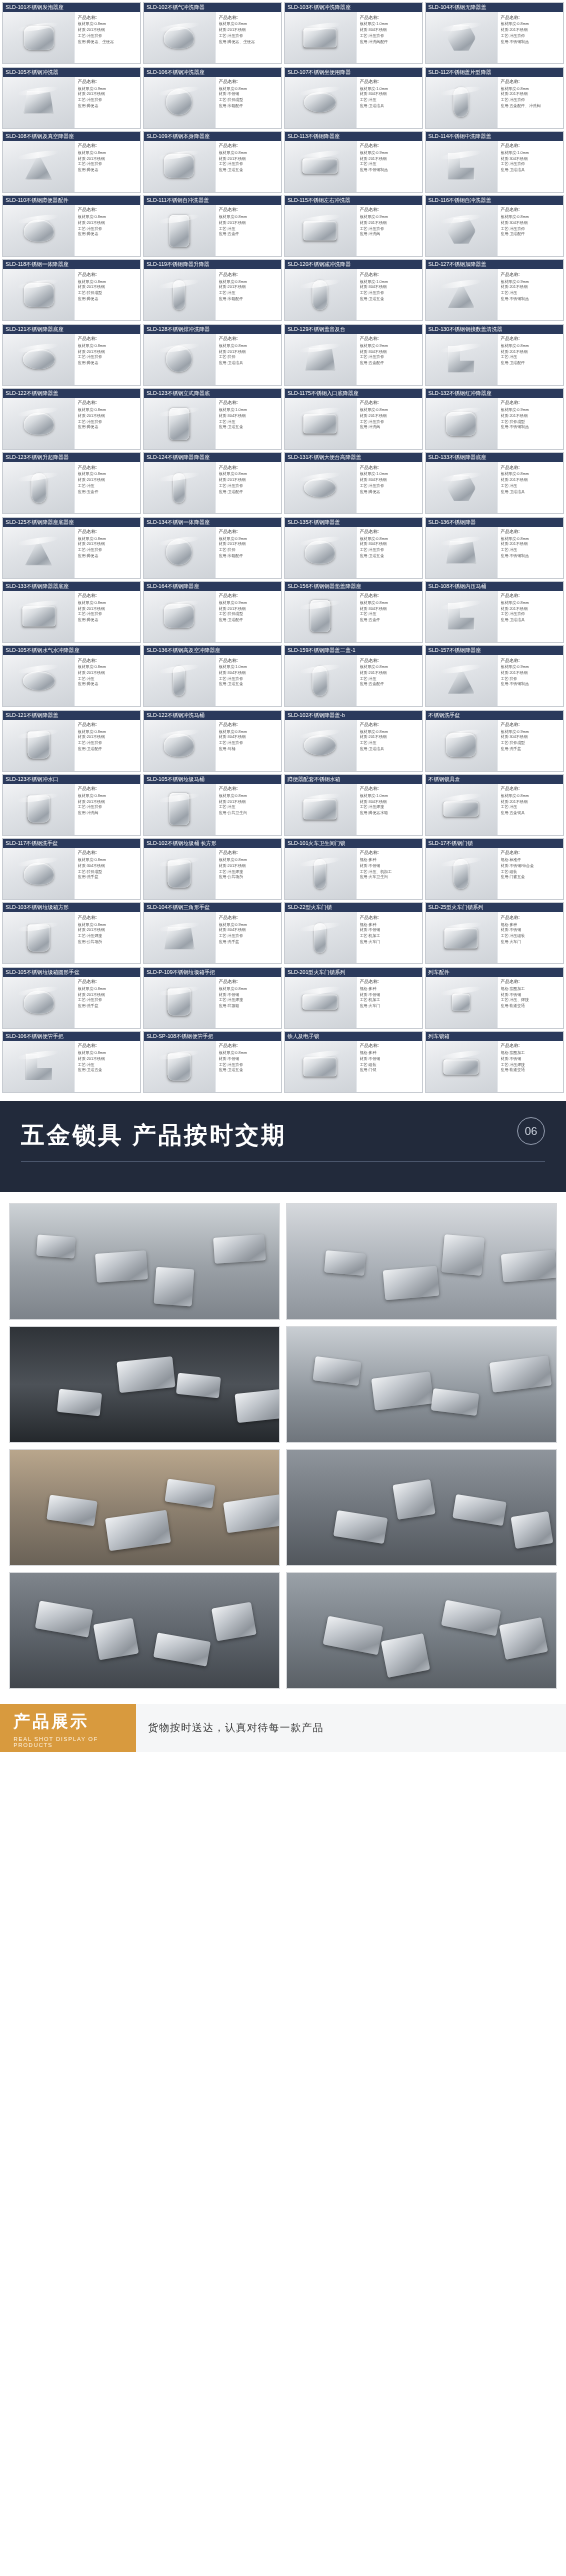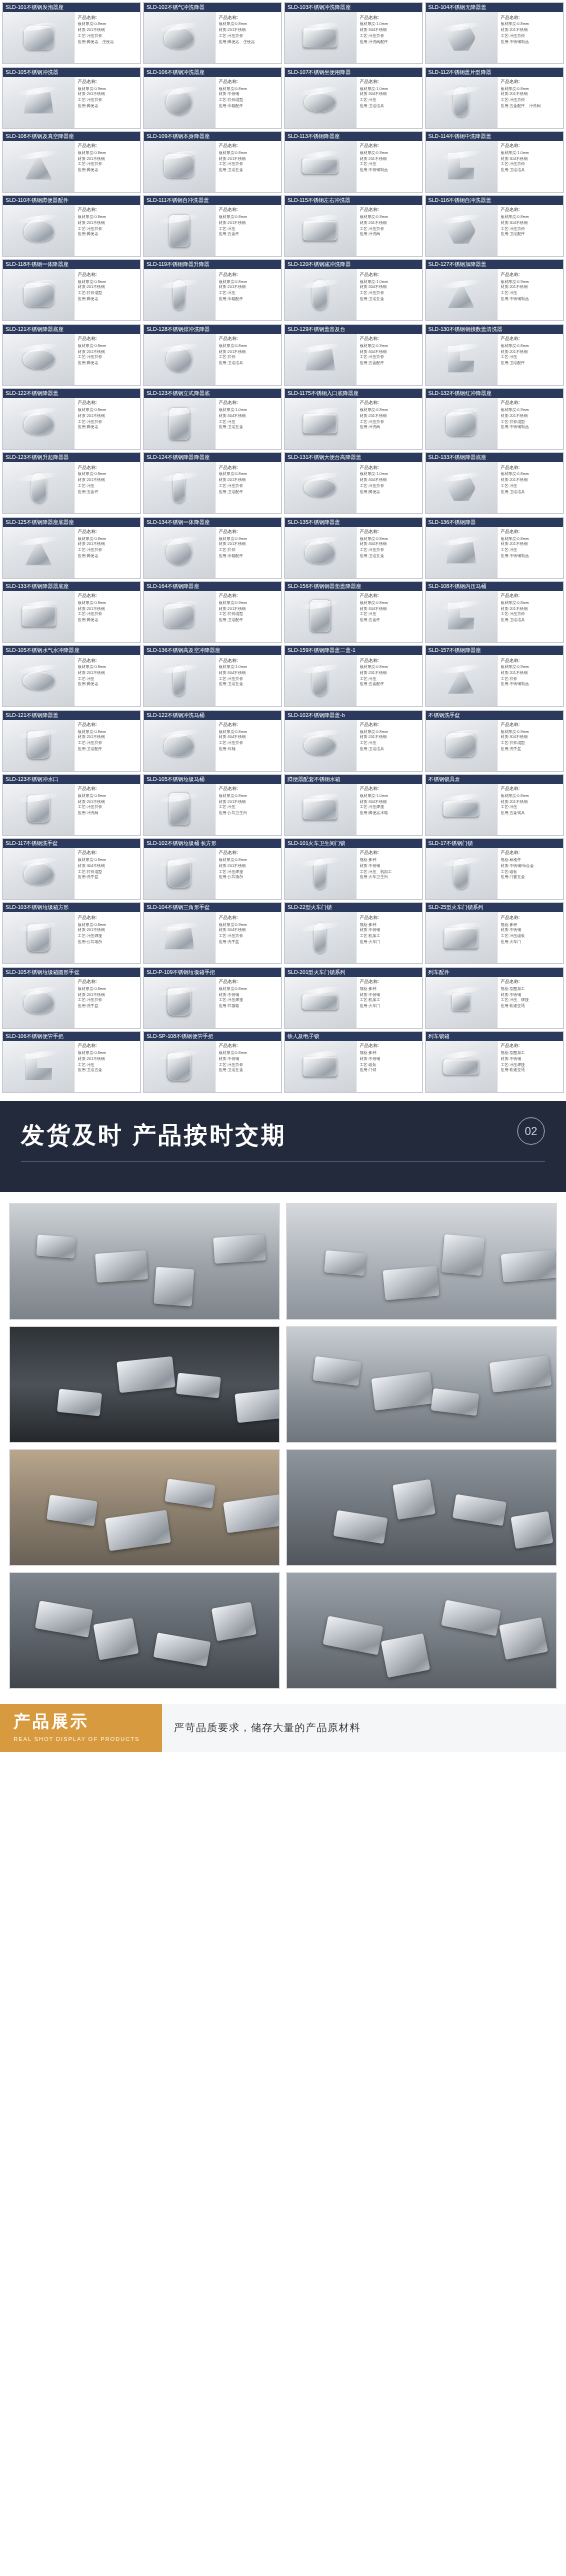--- a/index.html
+++ b/index.html
@@ -173,21 +173,21 @@
   .ribbon{
     display:flex;
     align-items:center;
     margin:7.5px 0 0 0;
     height:48px;
     background:#f5f6f7;
   }
   .ribbon .tag{
     background:#d89a3e;
     color:#fff;
-    width:162px;
+    width:136px;
     height:48px;
     box-sizing:border-box;
     padding:7.5px 0 0 13.6px;
   }
   .ribbon .tag .big{font-size:16.6px;font-weight:bold;letter-spacing:2.3px;}
   .ribbon .tag .small{font-size:5.7px;letter-spacing:0.9px;margin-top:3px;color:#fdf0dc;}
   .ribbon .txt{
     flex:1;
     padding-left:12px;
     font-size:10.2px;
@@ -1285,22 +1285,22 @@
             <div class="info-line">规格:按图加工</div>
             <div class="info-line">材质:不锈钢</div>
             <div class="info-line">工艺:冲压焊接</div>
             <div class="info-line">应用:轨道交通</div>
           </div>
         </div>
       </div>
     </div>
 
   <div class="banner">
-    <div class="num">02</div>
-    <h2>发货及时  产品按时交期</h2>
+    <div class="num">06</div>
+    <h2>五金锁具  产品按时交期</h2>
     <div class="rule"></div>
   </div>
 
   <div class="gallery" id="gallery">
       <div class="shot sh1">
         <div class="obj" style="left: 10%; top: 28%; width: 14%; height: 18%; transform: rotate(4deg);"></div>
         <div class="obj" style="left: 32%; top: 42%; width: 19%; height: 25%; transform: rotate(-4deg);"></div>
         <div class="obj" style="left: 54%; top: 56%; width: 14%; height: 32%; transform: rotate(4deg);"></div>
         <div class="obj" style="left: 76%; top: 28%; width: 19%; height: 23%; transform: rotate(-4deg);"></div>
         <div class="cap"></div>
@@ -1354,17 +1354,17 @@
         <div class="obj" style="left: 80%; top: 42%; width: 16%; height: 30%; transform: rotate(-11deg);"></div>
         <div class="cap"></div>
       </div>
     </div>
 
   <div class="ribbon">
     <div class="tag">
       <div class="big">产品展示</div>
       <div class="small">REAL SHOT DISPLAY OF PRODUCTS</div>
     </div>
-    <div class="txt">严苛品质要求，储存大量的产品原材料</div>
+    <div class="txt">货物按时送达，认真对待每一款产品</div>
   </div>
 
 </div>
 
 
 </body></html>

